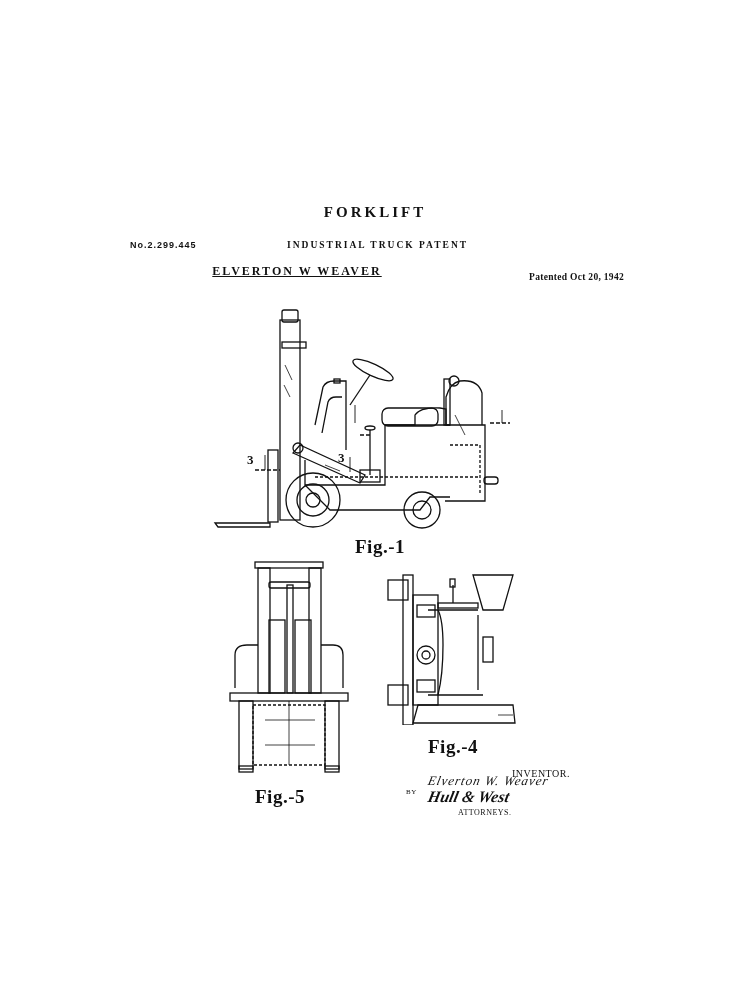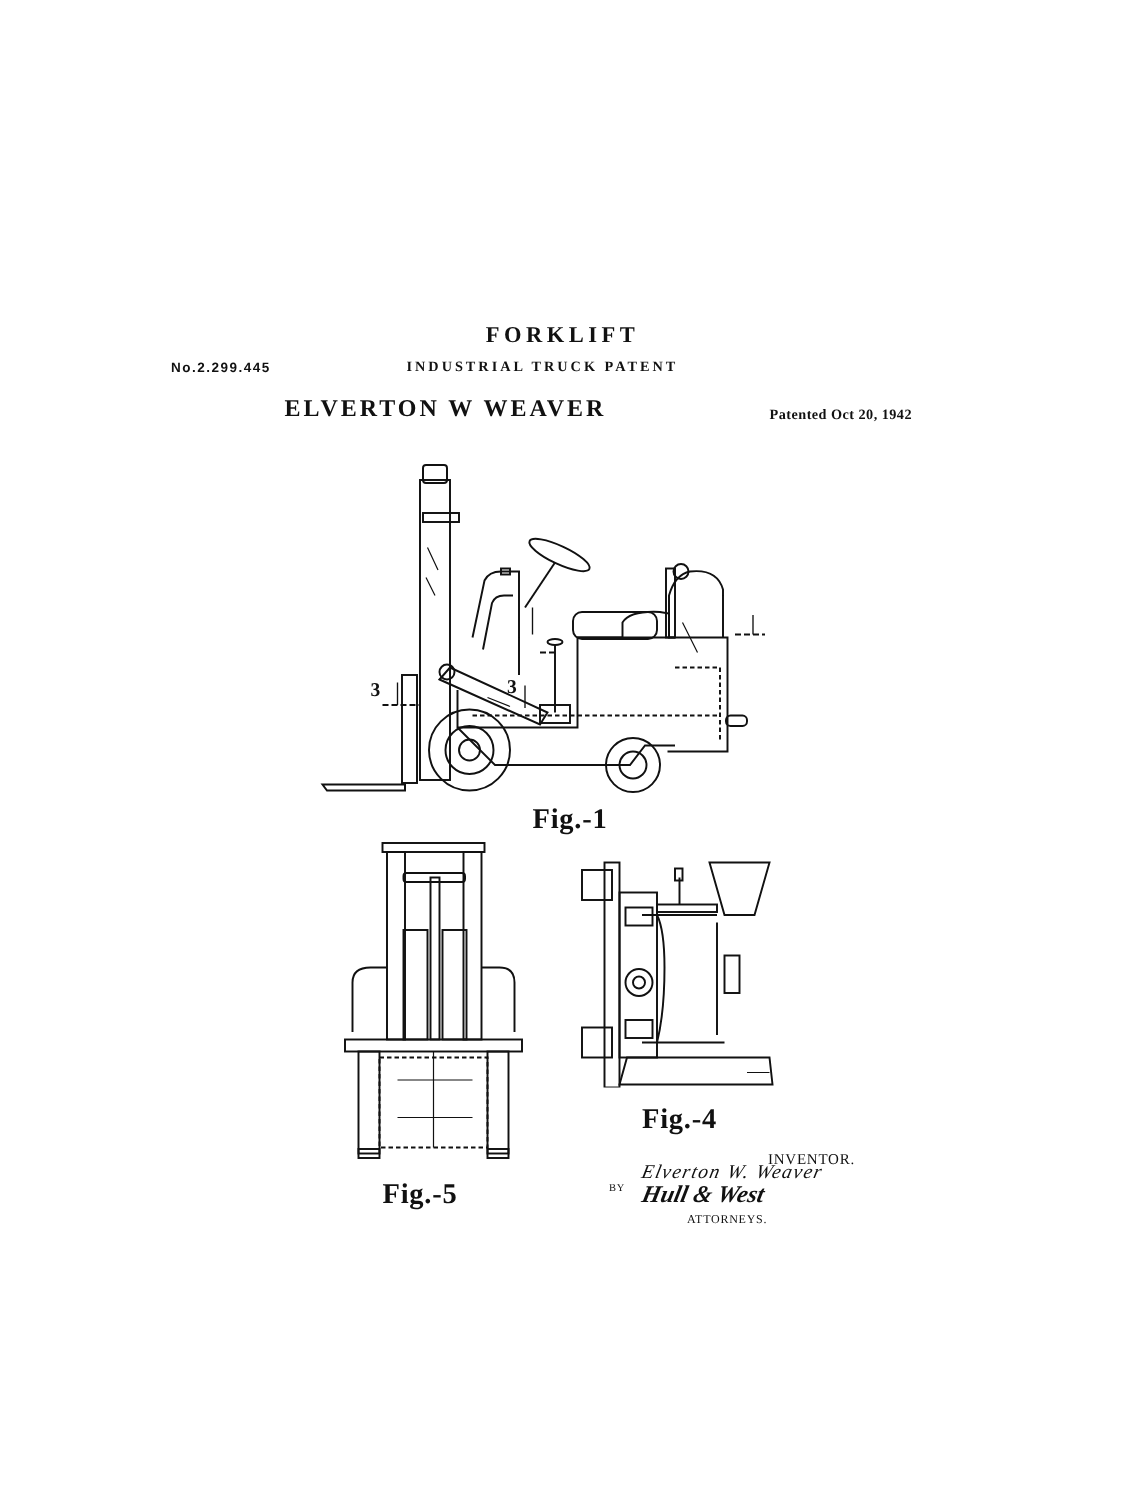--- a/index.html
+++ b/index.html
@@ -1,22 +1,22 @@
 <!DOCTYPE html>
 <html><head>
 <meta charset="utf-8">
 <style>
   html, body { margin:0; padding:0; background:#ffffff; }
   body { width:750px; height:1000px; position:relative; overflow:hidden; font-family:"Liberation Serif", "DejaVu Serif", serif; color:#111; }
-  .title { position:absolute; left:0; width:750px; top:216px; text-align:center; font-size:15px; font-weight:bold; letter-spacing:3px; }
-  .meta-row { position:absolute; top:240px; left:114px; width:494px; height:14px; font-size:9.5px; font-weight:bold; }
+  .title { position:absolute; left:0; width:750px; top:204px; text-align:center; font-size:15px; font-weight:bold; letter-spacing:3px; }
+  .meta-row { position:absolute; top:240px; left:130px; width:494px; height:14px; font-size:9.5px; font-weight:bold; }
   .meta-left { position:absolute; left:0; top:0; letter-spacing:1px; font-family:"Liberation Sans", sans-serif; font-size:9px; }
   .meta-center { position:absolute; left:157px; top:0; letter-spacing:2px; }
   .meta-right { position:absolute; right:0; top:0; letter-spacing:0.3px;margin-top:32px; }
-  .inventor { position:absolute; top:264px; left:0; width:594px; text-align:center; font-size:16px; font-weight:bold; letter-spacing:2px; }
+  .inventor { position:absolute; top:264px; left:0; width:594px; text-align:center; font-size:12px; font-weight:bold; letter-spacing:2px;text-decoration:underline; }
   svg { position:absolute; }
   .fig-label { position:absolute; font-family:"Liberation Serif", serif; font-weight:bold; font-size:19px; letter-spacing:0.5px; }
   .small { position:absolute; font-size:8px; letter-spacing:0.5px; }
   .sig { position:absolute; font-family:"Liberation Serif", serif; font-style:italic; font-weight:bold; font-size:15px; transform:skew(-12deg); }
 </style>
 </head>
 <body>
 
 <div class="title">FORKLIFT</div>
 <div class="meta-row">

